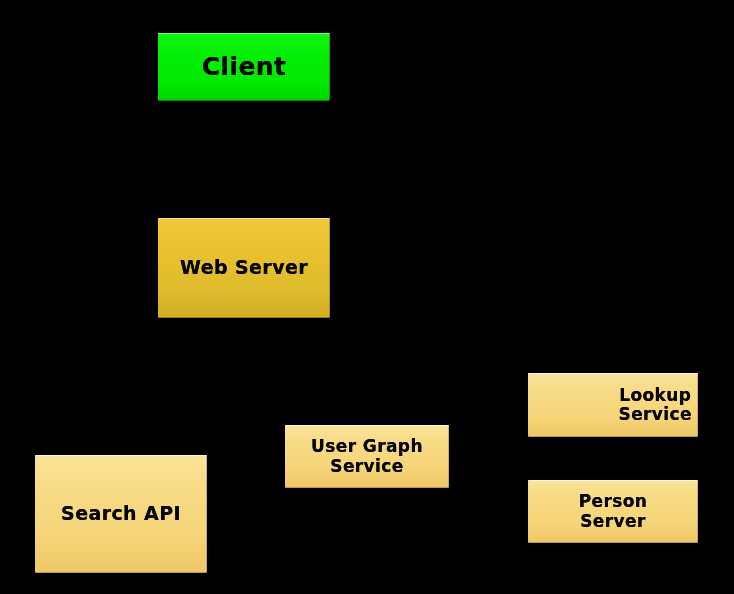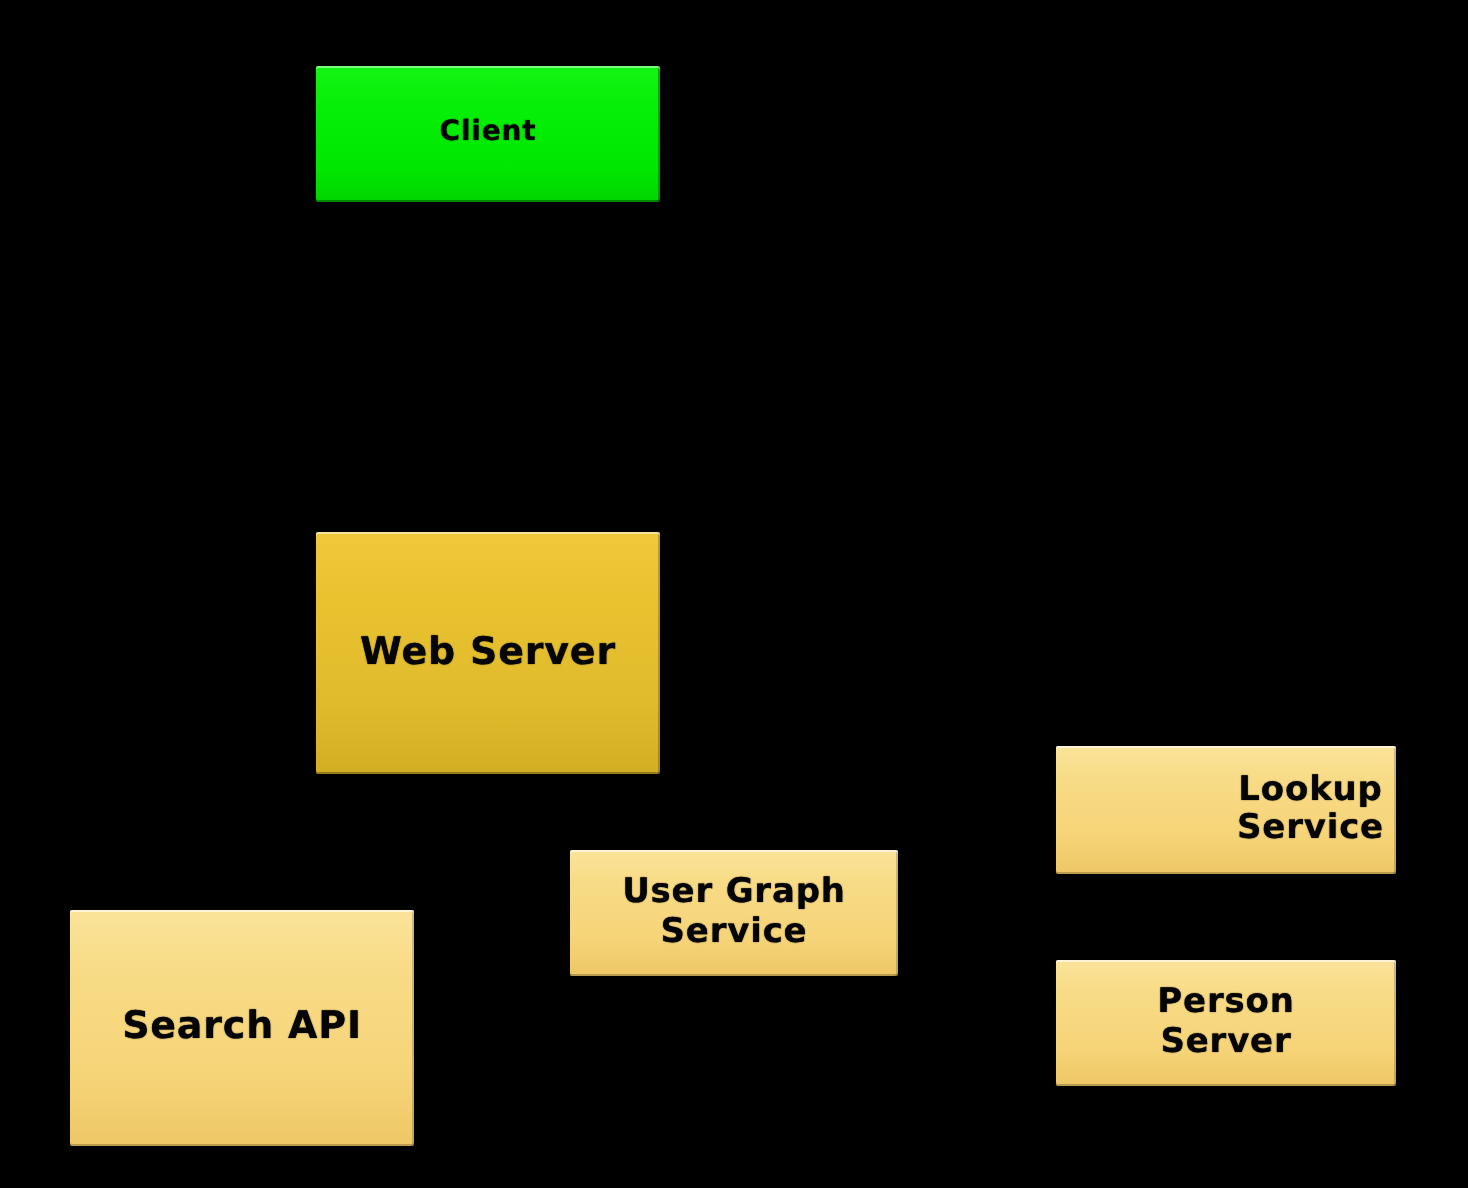--- a/index.html
+++ b/index.html
@@ -69,25 +69,25 @@
       inset -1px 0 0 rgba(0,0,0,0.18),
       inset 0 -1px 0 rgba(0,0,0,0.22),
       2px 2px 3px rgba(0,0,0,0.85);
   }
 </style>
 </head>
 <body>
 
 <div id="diagram-canvas">
 
-  <div class="node-box node-green" style="left:158px; top:33px; width:172px; height:68px; font-size:14px;">
+  <div class="node-box node-green" style="left:158px; top:33px; width:172px; height:68px; font-size:25px;">
     <span class="node-label">Client</span>
   </div>
 
-  <div class="node-box node-amber" style="left:158px; top:218px; width:172px; height:121px; font-size:19px;margin-top:48px;">
+  <div class="node-box node-amber" style="left:158px; top:218px; width:172px; height:100px; font-size:19px;">
     <span class="node-label">Web Server</span>
   </div>
 
   <div class="node-box node-yellow" style="left:528px; top:373px; width:170px; height:64px; font-size:17px;justify-content:flex-end;">
     <span class="node-label">Lookup
 Service</span>
   </div>
 
   <div class="node-box node-yellow" style="left:285px; top:425px; width:164px; height:63px; font-size:17px;">
     <span class="node-label">User Graph

